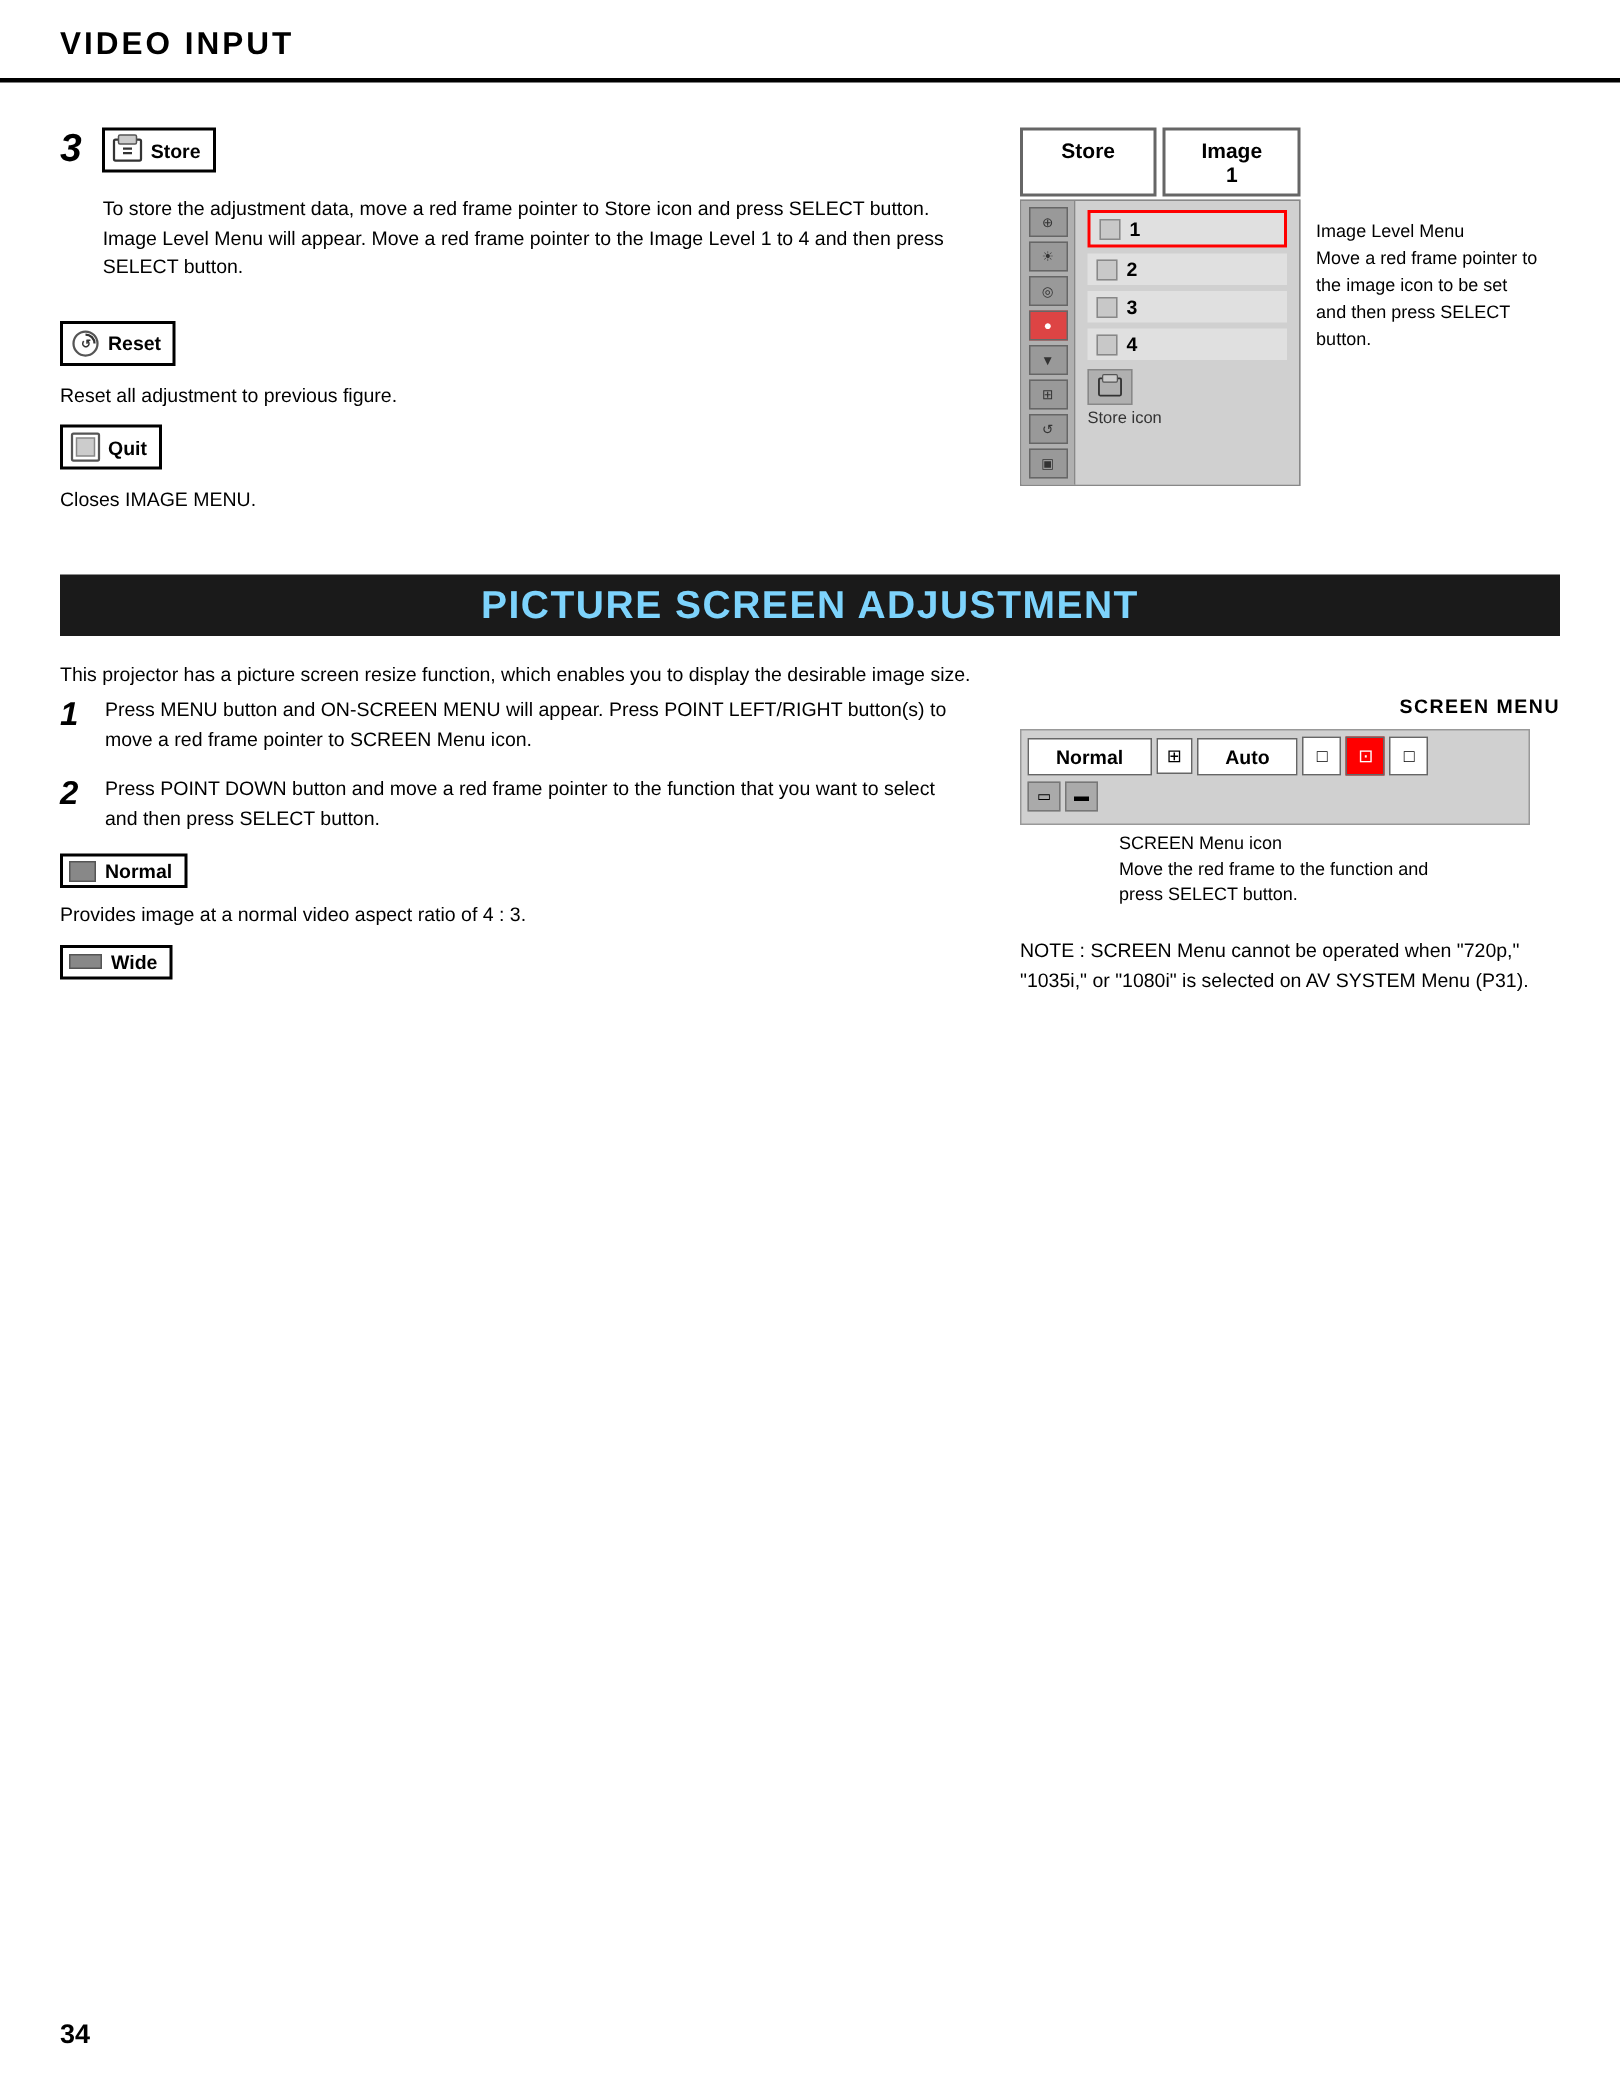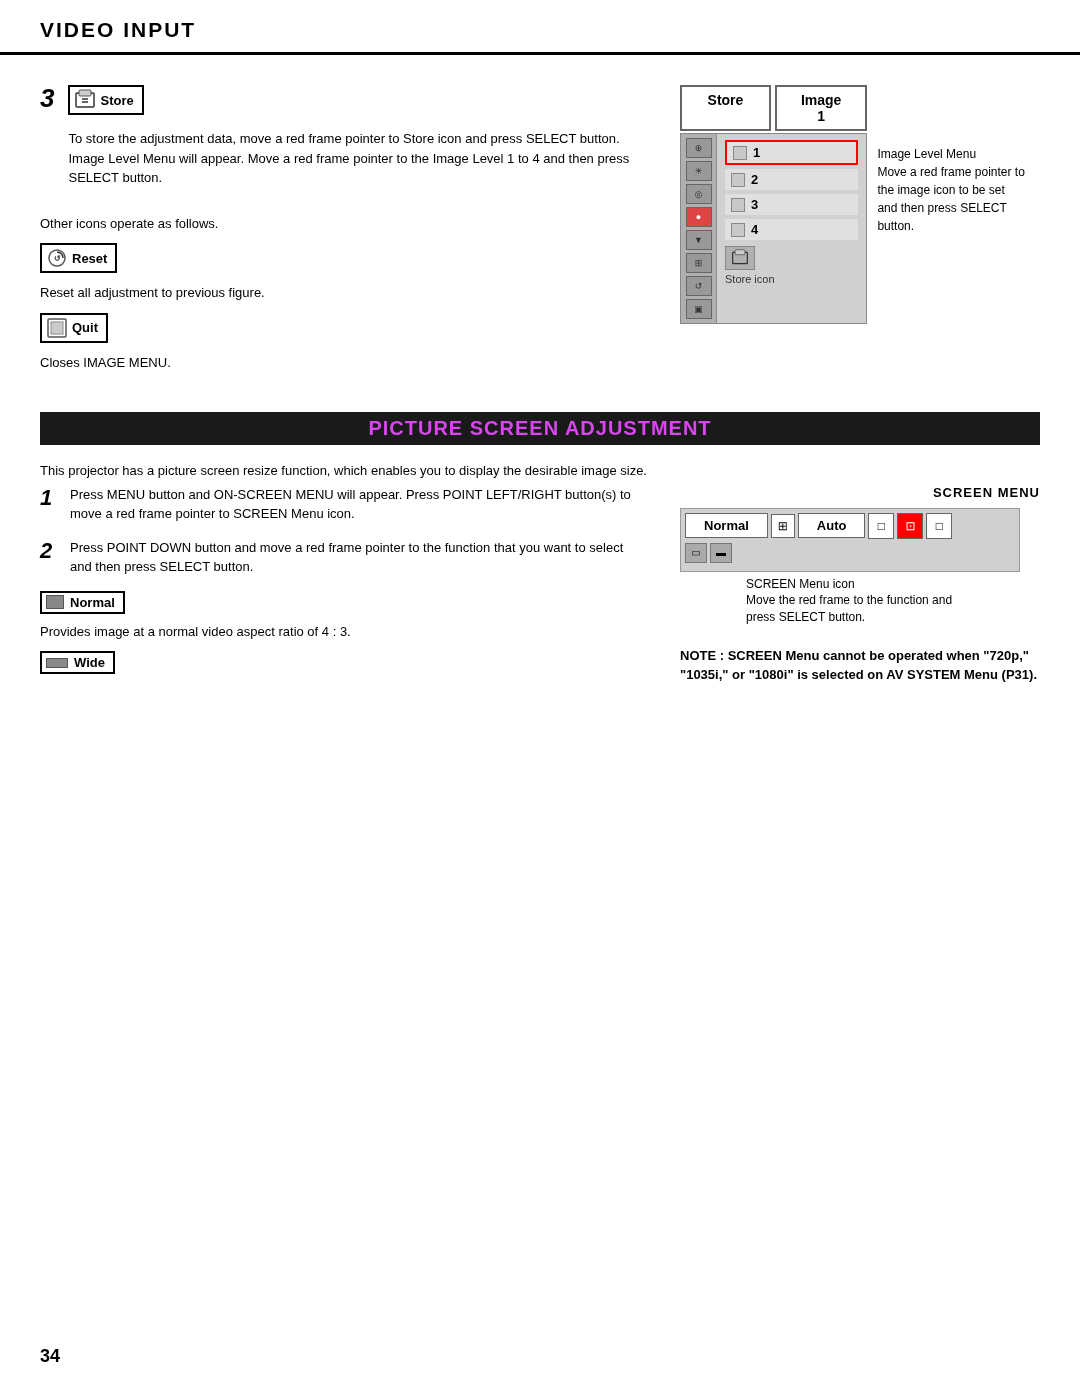--- a/index.html
+++ b/index.html
@@ -100,23 +100,23 @@
       background: #fff;
       border: 1px solid #666;
     }
 
     
     .psa-section {
       margin-top: 20px;
     }
     .psa-title {
       background: #1a1a1a;
-      color: #d946ef;
+      color: #7dd3fc;
       text-align: center;
-      font-size: 20px;
+      font-size: 26px;
       font-weight: bold;
       letter-spacing: 1px;
       padding: 5px 0;
       margin-bottom: 16px;
       text-transform: uppercase;
     }
     .psa-intro {
       font-size: 13px;
       margin-bottom: 4px;
       line-height: 1.5;
@@ -253,21 +253,20 @@
       display: flex;
       align-items: center;
       justify-content: center;
       font-size: 10px;
     }
 
     .note-box {
       margin-top: 20px;
       font-size: 13px;
       line-height: 1.5;
-      font-weight: bold;
     }
 
     
     .page-number {
       position: absolute;
       bottom: 30px;
       left: 40px;
       font-size: 18px;
       font-weight: bold;
     }
@@ -304,21 +303,20 @@
                 </svg>
               </span>
               <span>Store</span>
             </span>
           </div>
           <p class="step-text">To store the adjustment data, move a red frame pointer to Store icon and press SELECT button.  Image Level Menu will appear.  Move a red frame pointer to the Image Level 1 to 4 and then press SELECT button.</p>
         </div>
       </div>
 
       <div class="other-icons">
-        <p class="step-text">Other icons operate as follows.</p>
 
         <div class="other-icon-row">
           <span class="icon-label">
             <span class="icon-img">
               <svg width="22" height="22" viewBox="0 0 22 22">
                 <circle cx="11" cy="11" r="8" fill="none" stroke="#555" stroke-width="1.5"></circle>
                 <path d="M11 5 A6 6 0 0 1 17 11" fill="none" stroke="#333" stroke-width="1.5" marker-end="url(#arr)"></path>
                 <text x="8" y="14" font-size="8" fill="#333">↺</text>
               </svg>
             </span>

